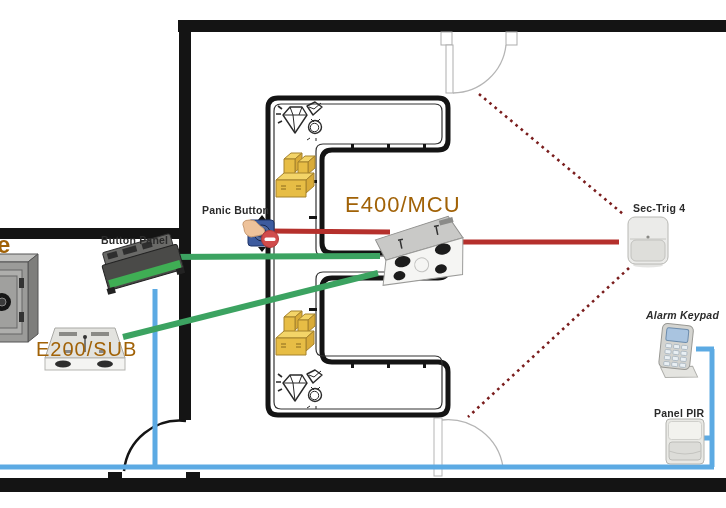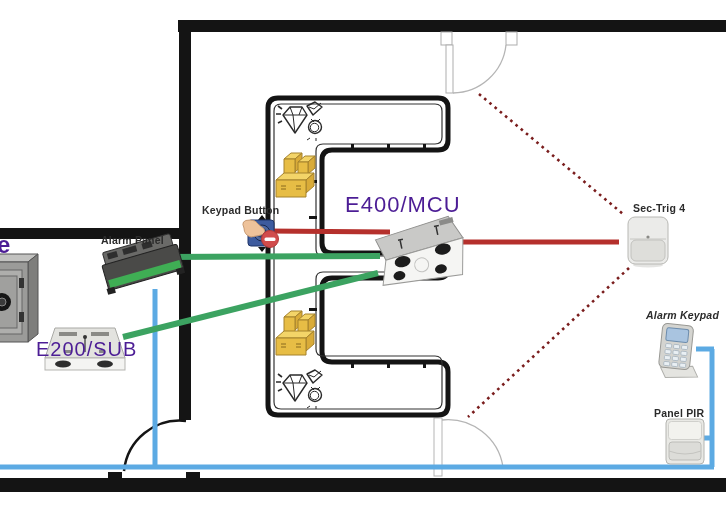--- a/index.html
+++ b/index.html
@@ -1,21 +1,21 @@
 <!DOCTYPE html>
 <html><head>
 <meta charset="utf-8">
 <style>
   html,body{margin:0;padding:0;background:#fff;}
   .stage{position:relative;width:726px;height:508px;background:#ffffff;overflow:hidden;
          font-family:"Liberation Sans",sans-serif;}
   .stage svg{position:absolute;left:0;top:0;}
   .lbl{position:absolute;color:#2b2b2b;white-space:nowrap;line-height:1;}
   .lbl.small{font-size:10.5px;font-weight:700;letter-spacing:.2px;}
-  .lbl.big{font-weight:500;letter-spacing:1px;color:#4c1d95;}
+  .lbl.big{font-weight:500;letter-spacing:1px;color:#a16207;}
 </style>
 </head>
 <body>
 
 <div class="stage">
 
 <svg width="726" height="508" viewBox="0 0 726 508">
 
   <defs>
     <g id="jewels" fill="none" stroke="#2a2a2a" stroke-width="1.4" stroke-linejoin="round">
@@ -200,21 +200,21 @@
 
   <g transform="translate(666,419)">
     <rect x="0" y="0" width="38" height="45" rx="4" fill="#e9e9e5" stroke="#b4b4b0"></rect>
     <rect x="2.5" y="2.5" width="33" height="18" rx="3" fill="#f2f2ee" stroke="#d0d0cc"></rect>
     <rect x="3" y="23" width="32" height="18" rx="3" fill="#dcdcd8" stroke="#bcbcb8"></rect>
     <path d="M3 32 q16 6 32 0" stroke="#c4c4c0" fill="none"></path>
   </g>
 </svg>
 
 <div class="lbl big" style="left:-3px;top:233px;font-size:24px;font-weight:600;">e</div>
-<div class="lbl small" style="left:101px;top:235px;">Alarm Panel</div>
+<div class="lbl small" style="left:101px;top:235px;">Button Panel</div>
 <div class="lbl big" style="left:36px;top:299px;font-size:20px;margin-top:40px;">E200/SUB</div>
-<div class="lbl small" style="left:202px;top:205px;">Keypad Button</div>
+<div class="lbl small" style="left:202px;top:205px;">Panic Button</div>
 <div class="lbl big" style="left:345px;top:194px;font-size:22px;">E400/MCU</div>
 <div class="lbl small" style="left:633px;top:203px;">Sec-Trig 4</div>
 <div class="lbl small" style="left:646px;top:310px;font-style:italic;">Alarm Keypad</div>
 <div class="lbl small" style="left:654px;top:408px;">Panel PIR</div>
 
 </div>
 
 </body></html>

